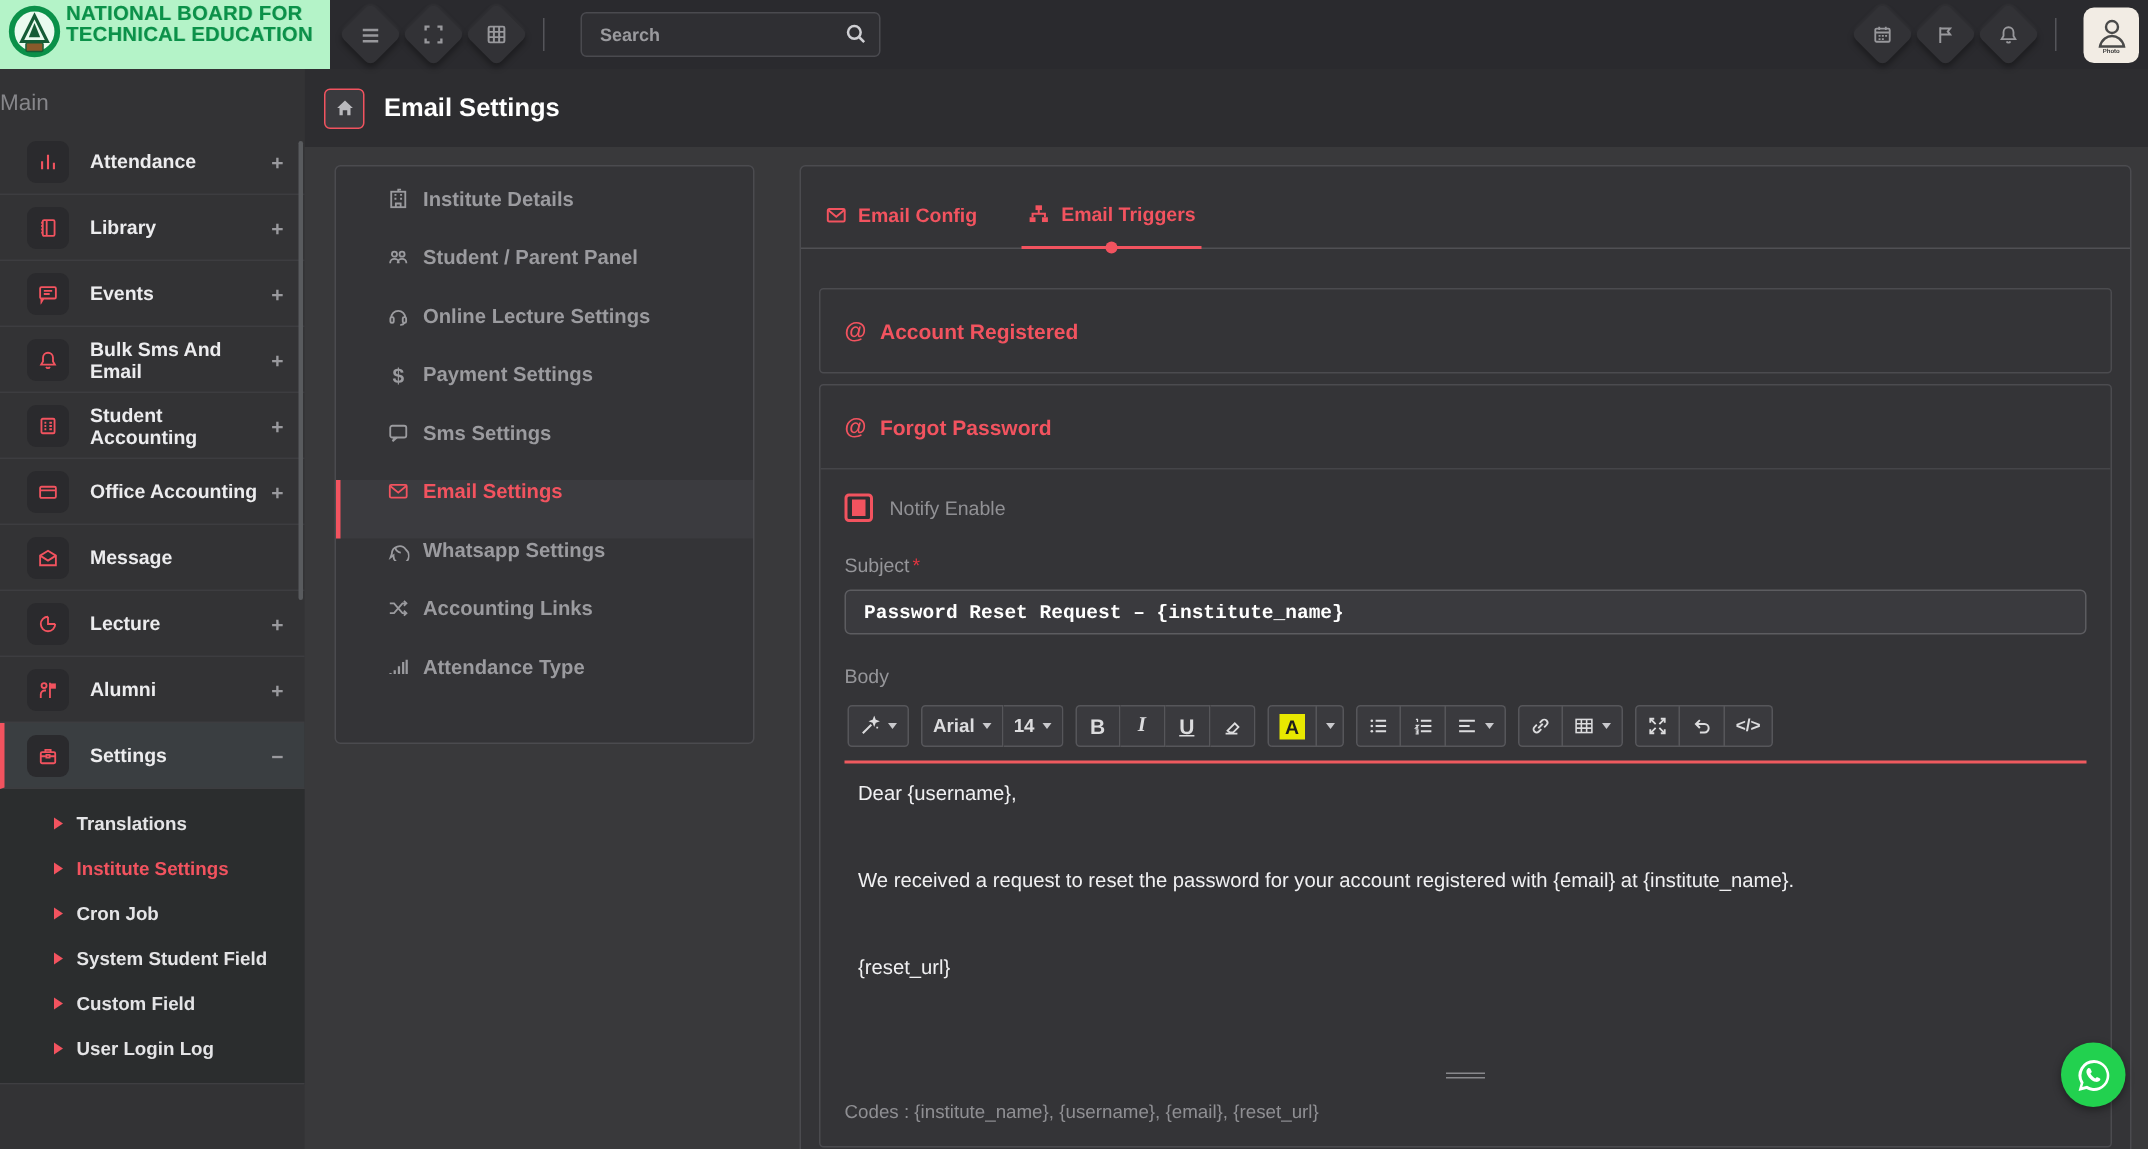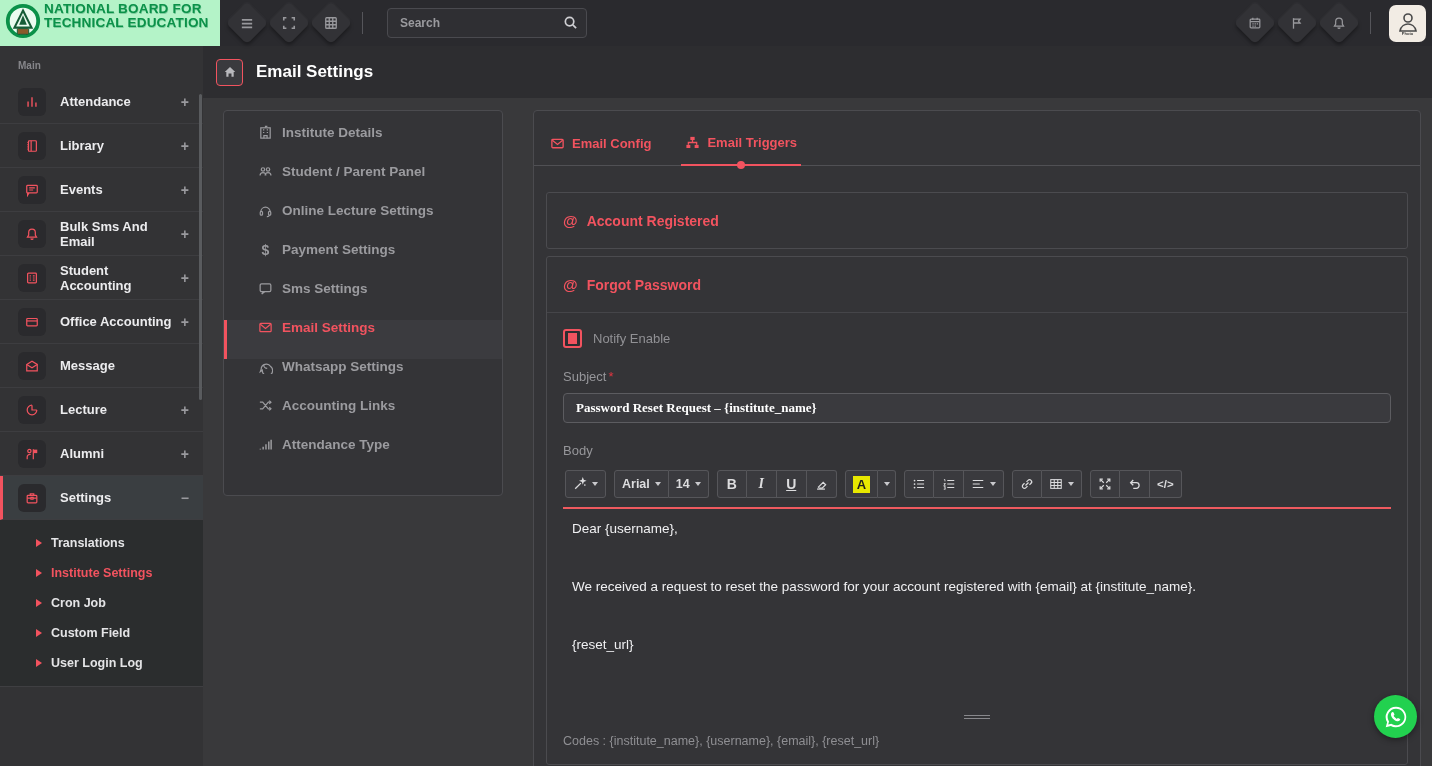--- a/index.html
+++ b/index.html
@@ -31,21 +31,21 @@
   .tb-spacer { flex:1; }
   .avatar { width:37px; height:37px; background:#f2ece4; border-radius:7px; margin:0 6px 0 8px;
     display:flex; flex-direction:column; align-items:center; justify-content:center; cursor:pointer; flex:none; }
   .avatar-caption { font-size:4px; color:#3c3c3c; font-weight:700; margin-top:-2px; }
 
   
   .sidebar { position:absolute; left:0; top:46px; width:203px; height:720px;
     background:#333335; z-index:20; }
   .side-scrollbar { position:absolute; right:1px; top:48px; width:3px; height:306px;
     background:#595b5e; border-radius:2px; }
-  .side-section-label { color:#86868a; font-size:10px; font-weight:700; padding:14px 0 9px 18px; }
+  .side-section-label { color:#86868a; font-size:15px; font-weight:400; padding:14px 0 9px 0; }
   .side-list { list-style:none; }
   .side-item { height:44px; display:flex; align-items:center; padding:0 14px 0 18px;
     border-bottom:1px solid #3d3d40; cursor:pointer; }
   .side-item.active { background:#3a3e41; border-left:3px solid #f2535f; padding-left:15px; }
   .side-ic { width:28px; height:28px; background:#2a2a2d; border-radius:6px; color:#f2535f;
     display:flex; align-items:center; justify-content:center; flex:none; }
   .side-label { color:#ececee; font-size:13px; font-weight:700; margin-left:14px; flex:1; }
   .side-expand { color:#9a9a9e; font-size:14px; font-weight:700; }
   .submenu { list-style:none; background:#2b2d2e; padding:8px 0;
     border-bottom:1px solid #3f3f42; }
@@ -100,21 +100,21 @@
 
   .check-row { display:flex; align-items:center; gap:11px; margin-bottom:21px; cursor:pointer; }
   .checkbox { width:19px; height:19px; border:2px solid #f2535f; border-radius:3px;
     background:#2e2e31; display:flex; align-items:center; justify-content:center; }
   .checkbox-fill { width:9px; height:11px; background:#f2535f; }
   .check-label { color:#919195; font-size:13px; font-weight:400; }
   .field-label { color:#96969a; font-size:13px; margin-bottom:9px; }
   .req { color:#e03540; margin-left:2px; }
   .subject-input { width:100%; height:30px; background:#3a3a3e; border:1px solid #5c5c60;
     border-radius:4px; color:#ffffff; font-size:13px; font-weight:700; padding:0 12px;
-    font-family:Liberation Serif, serif; outline:none; margin-bottom:20px; }
+    font-family:Liberation Mono, monospace; outline:none; margin-bottom:20px; }
 
   
   .editor { margin-top:2px; }
   .toolbar { display:flex; flex-wrap:wrap; gap:8px; align-items:center; padding:3px 2px 9px; }
   .tgroup { display:flex; }
   .tbtn { height:28px; min-width:30px; background:#3a3a3e; border:1px solid #56565a;
     color:#dcdcde; display:flex; align-items:center; justify-content:center;
     font-size:12.5px; font-weight:700; padding:0 7px; cursor:pointer; }
   .tgroup .tbtn + .tbtn { border-left:none; }
   .tgroup .tbtn:first-child { border-radius:3px 0 0 3px; }
@@ -342,20 +342,24 @@
     <li class="sub-item active">
       <span class="sub-arrow"></span>
       <span class="sub-label">Institute Settings</span>
     </li>
     <li class="sub-item">
       <span class="sub-arrow"></span>
       <span class="sub-label">Cron Job</span>
     </li>
     <li class="sub-item">
       <span class="sub-arrow"></span>
+      <span class="sub-label">System Student Field</span>
+    </li>
+    <li class="sub-item">
+      <span class="sub-arrow"></span>
       <span class="sub-label">Custom Field</span>
     </li>
     <li class="sub-item">
       <span class="sub-arrow"></span>
       <span class="sub-label">User Login Log</span>
     </li>
   </ul>
   <div class="side-scrollbar"></div>
 </aside>
 

